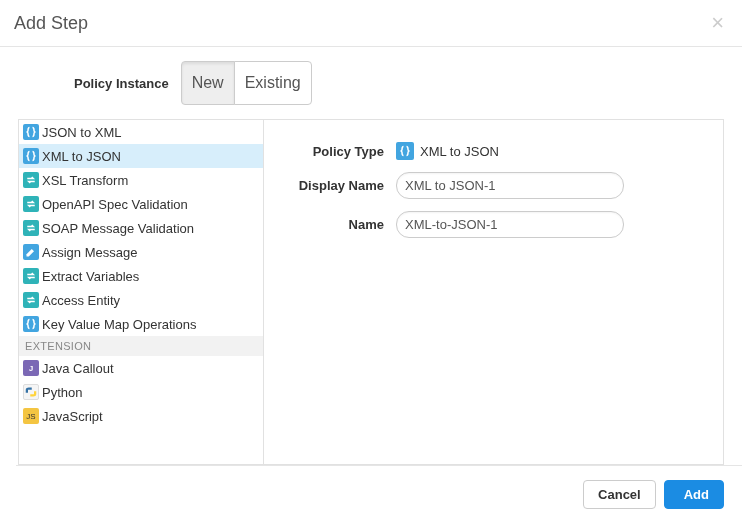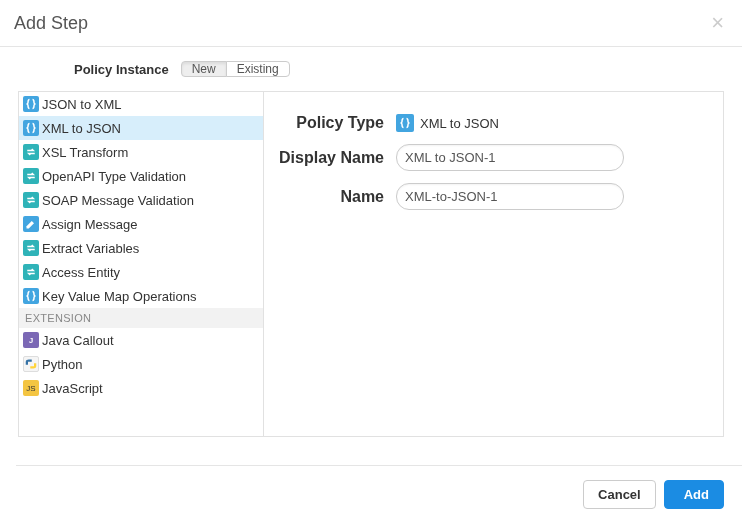--- a/index.html
+++ b/index.html
@@ -45,22 +45,22 @@
     margin-right: 12px;
   }
   .seg {
     display: inline-flex;
     border-radius: 4px;
     overflow: visible;
   }
   .seg button {
     background: #fff;
     border: 1px solid #ccc;
-    padding: 0 10px;
-    font-size: 12px;
+    padding: 12px 10px;
+    font-size: 16px;
     color: #555;
     cursor: pointer;
   }
   .seg button:first-child { border-radius: 4px 0 0 4px; }
   .seg button:last-child { border-radius: 0 4px 4px 0; margin-left: -1px; }
   .seg button.active {
     background: #eee;
     box-shadow: inset 0 2px 3px rgba(0,0,0,0.08);
   }
   .content {
@@ -122,21 +122,21 @@
     padding: 22px 30px 22px 0;
   }
   .form-row {
     display: flex;
     align-items: center;
     margin-bottom: 12px;
   }
   .form-label {
     width: 120px;
     text-align: right;
-    font-size: 16px;
+    font-size: 13px;
     font-weight: 600;
     color: #333;
     margin-right: 12px;
   }
   .type-icon {
     width: 18px;
     height: 18px;
     border-radius: 2px;
     margin-right: 6px;
     display:inline-flex;align-items:center;justify-content:center;
@@ -226,21 +226,21 @@
           </svg>
         </span>
         <span>XSL Transform</span>
       </div>
       <div class="policy-item">
         <span class="policy-icon ic-teal">
           <svg class="svg-ic" viewBox="0 0 16 16" fill="none" stroke="#fff" stroke-width="2">
             <path d="M3 6h8l-2-2M13 10H5l2 2"></path>
           </svg>
         </span>
-        <span>OpenAPI Type Validation</span>
+        <span>OpenAPI Spec Validation</span>
       </div>
       <div class="policy-item">
         <span class="policy-icon ic-teal">
           <svg class="svg-ic" viewBox="0 0 16 16" fill="none" stroke="#fff" stroke-width="2">
             <path d="M3 6h8l-2-2M13 10H5l2 2"></path>
           </svg>
         </span>
         <span>SOAP Message Validation</span>
       </div>
       <div class="policy-item">

